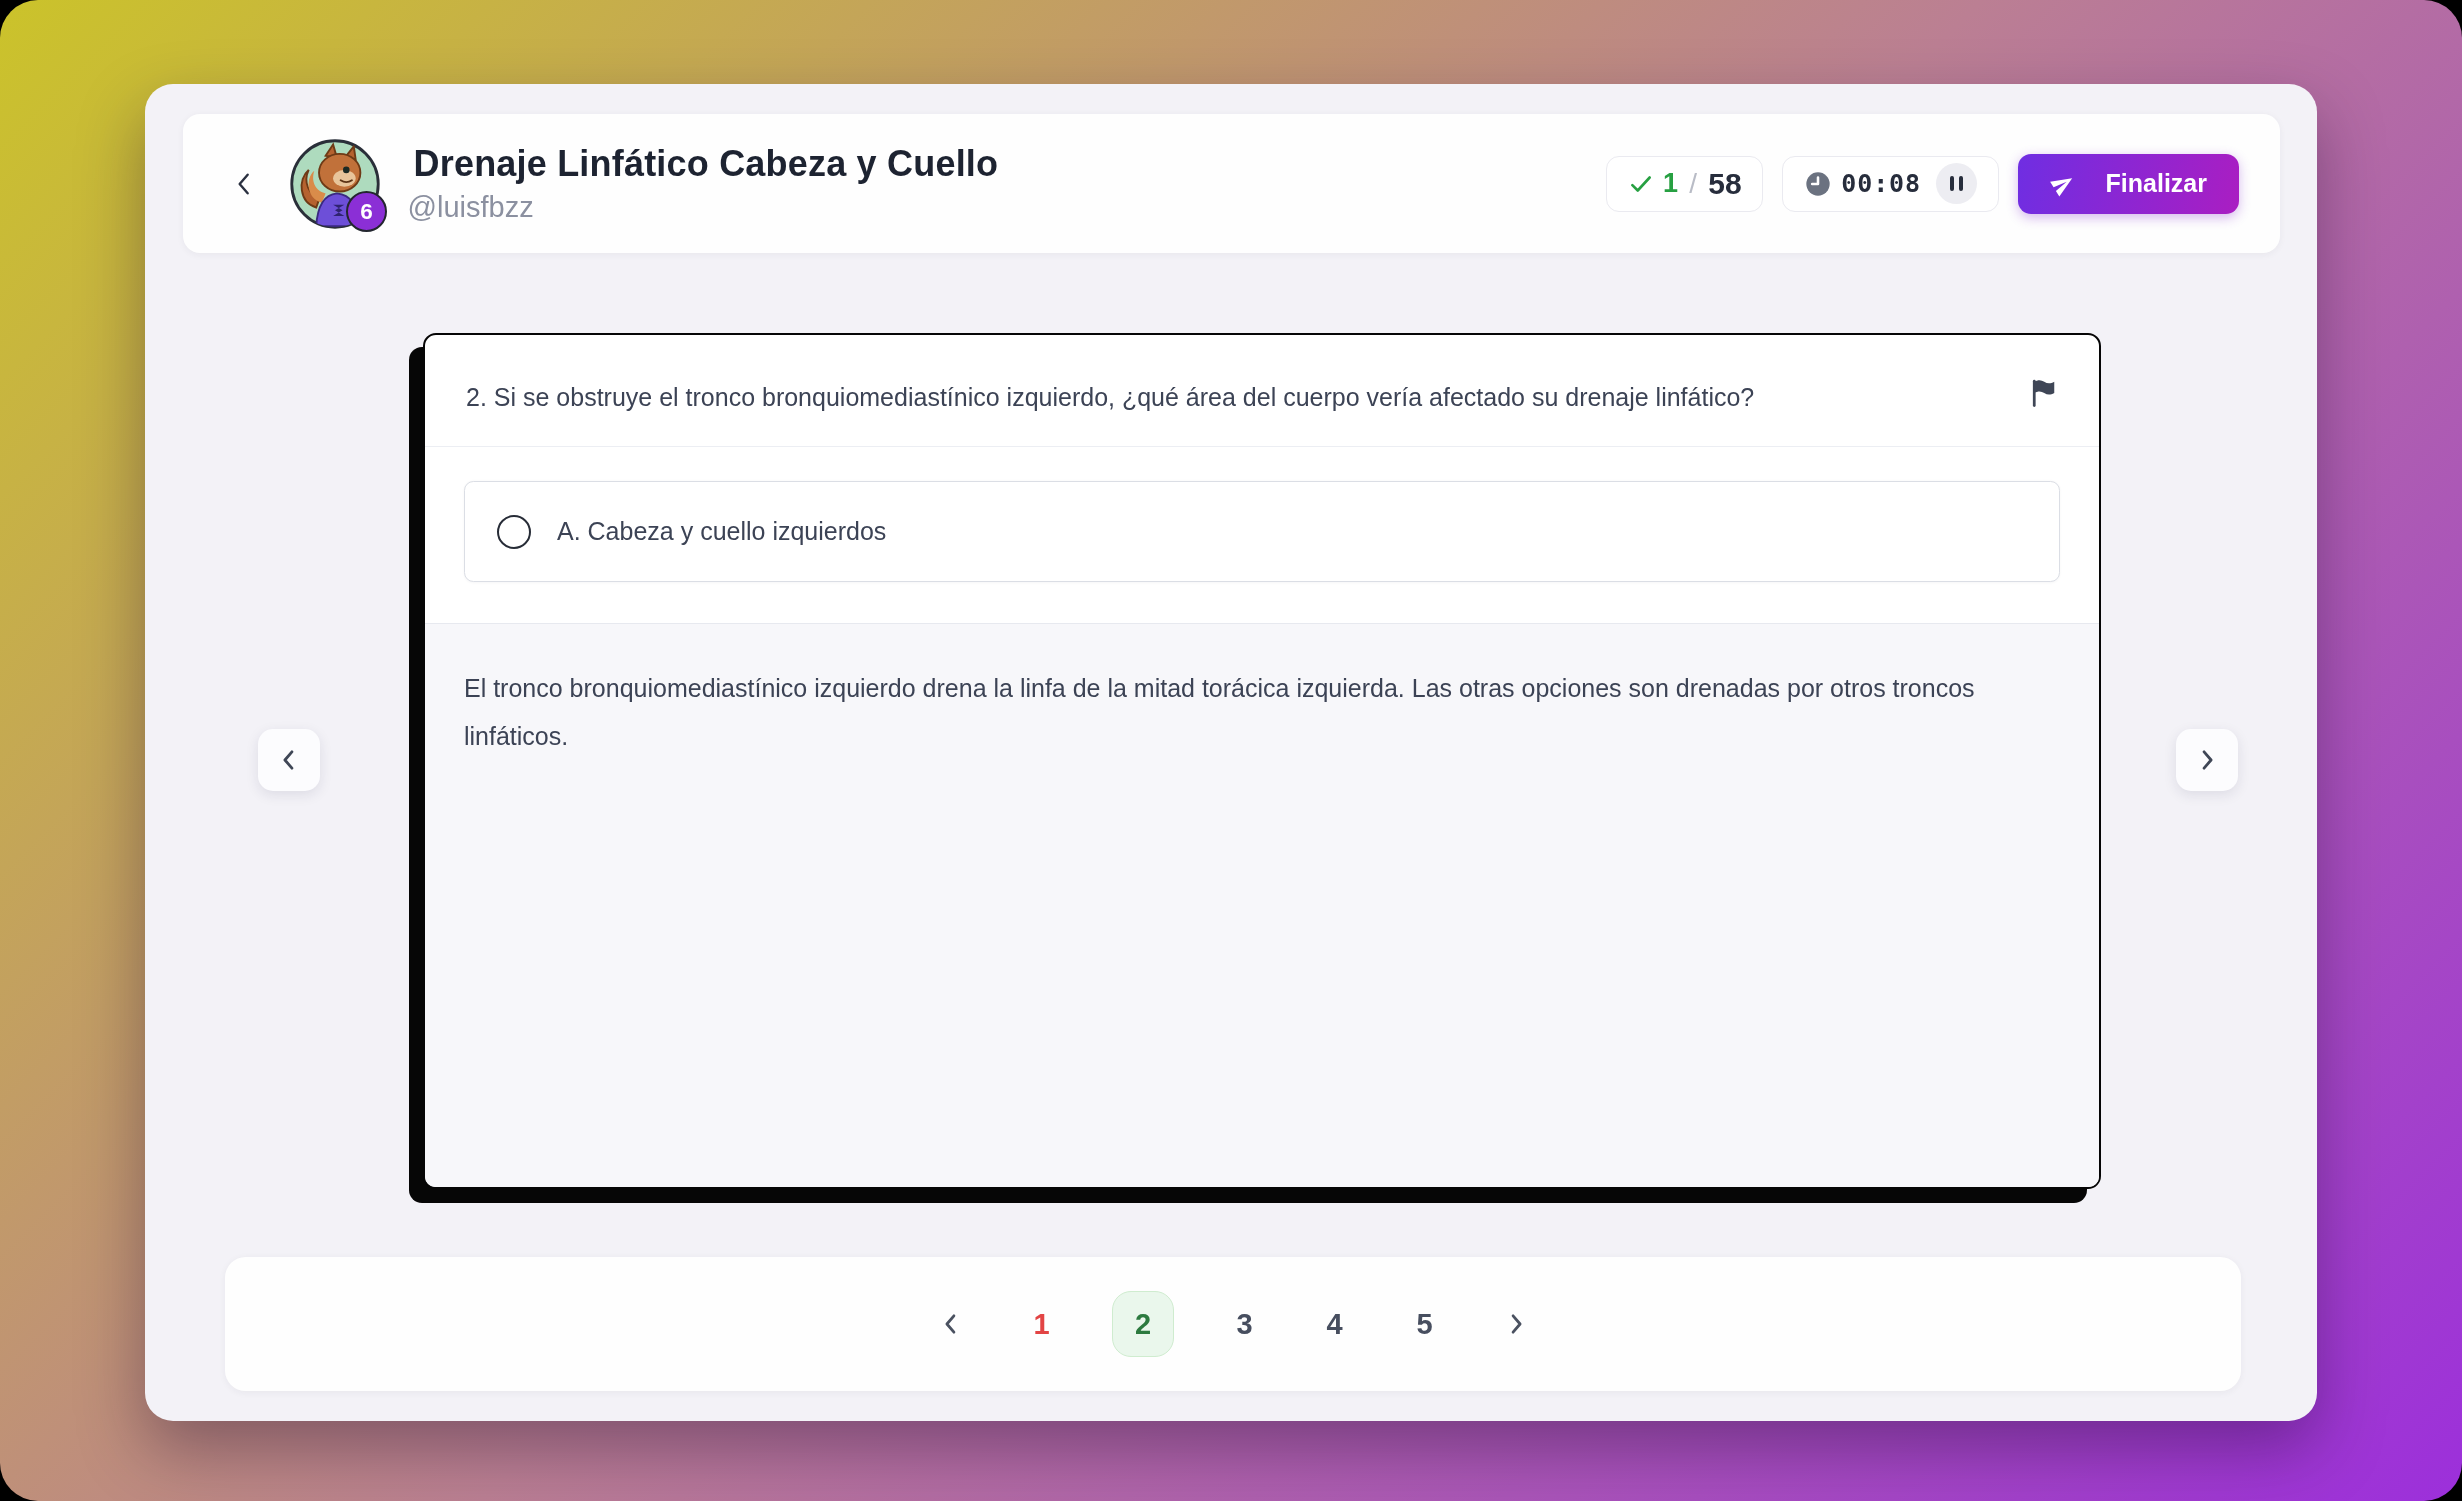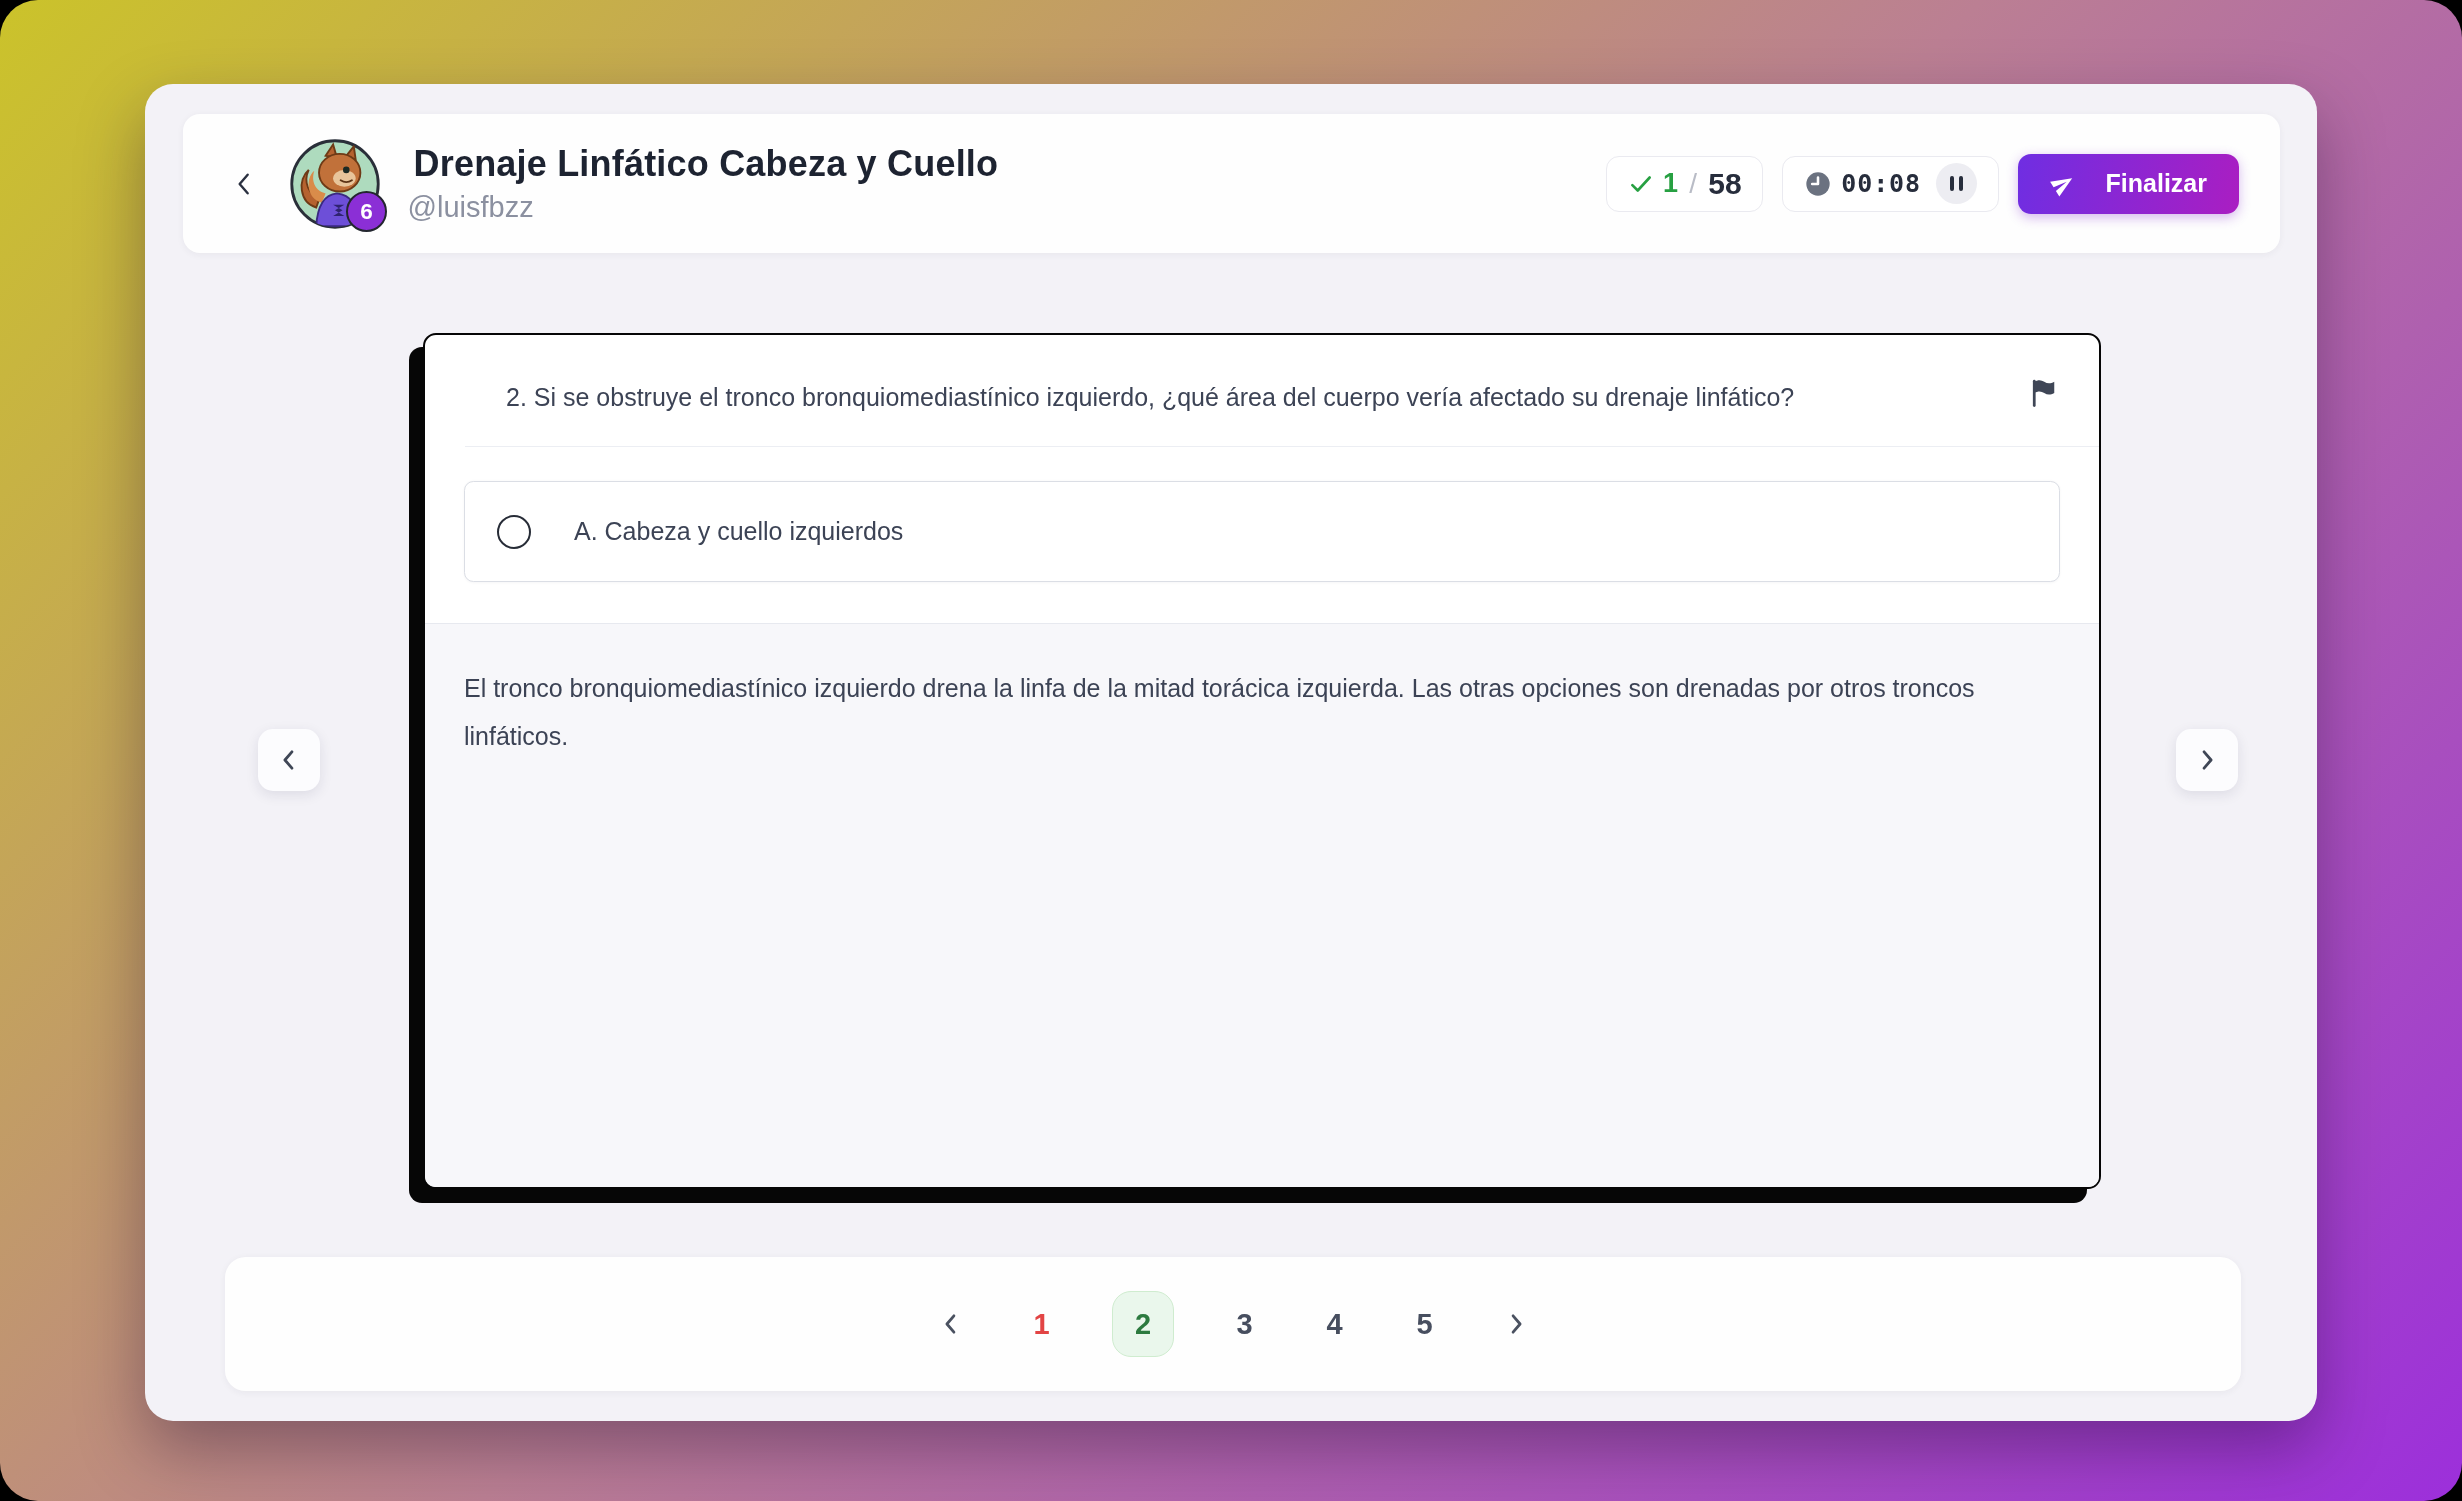--- a/index.html
+++ b/index.html
@@ -55,27 +55,27 @@
     box-shadow:0 3.8px 11.3px rgba(120,30,200,.3);
   }
 
   
   .question-card {
     position:absolute; left:278px; top:249px; width:1678px; height:856px;
     background:#fff; border:2.8px solid #060606; border-radius:13px;
     box-shadow:-14px 14px 0 0 #060606;
     display:flex; flex-direction:column;
   }
-  .q-head { padding:39px 41px 26px 41px; display:flex; align-items:flex-start; border-bottom:0.9px solid #eceef3;margin-left:40px; }
+  .q-head { padding:39px 41px 26px 41px; display:flex; align-items:flex-start; border-bottom:0.9px solid #eceef3; }
   .q-text { width:1492px; font-size:25px; line-height:1.85; color:#3c4355; font-weight:500; }
   .flag-btn { margin-left:auto; margin-top:3.8px; cursor:pointer; }
   .options { padding:34px 39px 41px 39px; display:flex; flex-direction:column; gap:26px; }
   .option {
     height:101px; background:#fff; border:1.9px solid #dbdee5; border-radius:9.4px;
-    display:flex; align-items:center; padding:0 32px; gap:43px; cursor:pointer;
+    display:flex; align-items:center; padding:0 32px; gap:26px; cursor:pointer;
     box-shadow:0 0.9px 2.8px rgba(20,20,40,.04);
   }
   .option.selected {
     background:#ecf8ed; border:1.9px solid #38a14e; border-bottom:5.6px solid #2f8c41;
   }
   .radio {
     width:34px; height:34px; border-radius:50%; border:2.8px solid #272c37; background:#fff; flex:0 0 auto;
     display:flex; align-items:center; justify-content:center;
   }
   .option.selected .radio { border-color:#2d9e44; }

